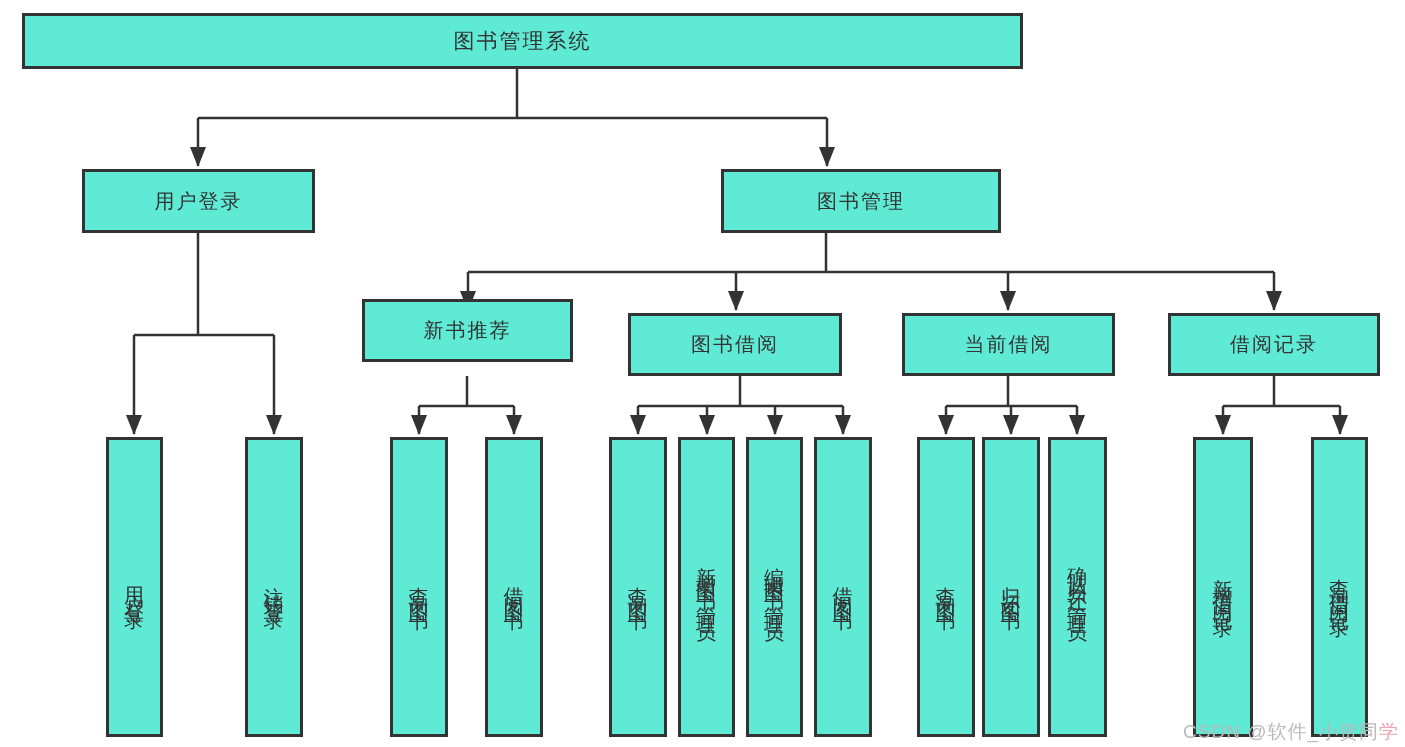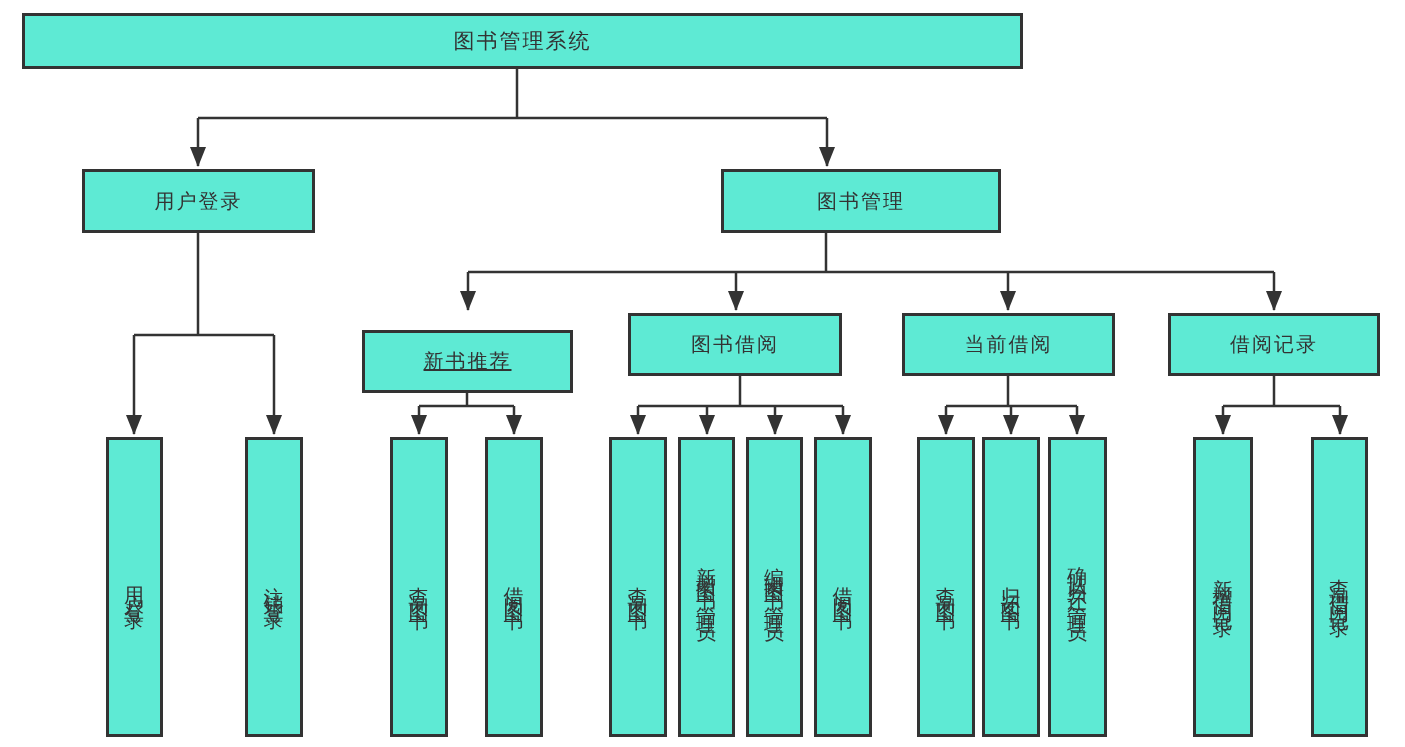--- a/index.html
+++ b/index.html
@@ -16,21 +16,21 @@
     box-sizing:border-box;
     border:3px solid #333333;
     background:#5eead4;
     display:flex;align-items:center;justify-content:center;
     color:#333333;
   }
   .hnode{font-size:20px;letter-spacing:2px;}
   .root{left:22px;top:13px;width:1001px;height:56px;font-size:21px;}
   .b-login{left:82px;top:169px;width:233px;height:64px;}
   .b-mgmt{left:710px;top:169px;width:280px;height:64px;margin-left:11px;}
-  .s-new{left:362px;top:330px;width:211px;height:63px;text-decoration:underline;}
+  .s-new{left:362px;top:299px;width:211px;height:63px;}
   .s-borrow{left:628px;top:313px;width:214px;height:63px;}
   .s-current{left:902px;top:313px;width:213px;height:63px;}
   .s-records{left:1168px;top:313px;width:212px;height:63px;}
   .leaf{top:437px;height:300px;}
   .leaf span{
     writing-mode:vertical-rl;
     text-orientation:mixed;
     font-size:20px;
     letter-spacing:8px;
     color:#333333;
@@ -175,14 +175,17 @@
     <span>确认归还（管理员）</span>
   </div>
 
   <div class="node leaf lf12">
     <span>新增借阅记录</span>
   </div>
   <div class="node leaf lf13">
     <span>查询借阅记录</span>
   </div>
 
+  <div class="watermark">
+    <span class="wm-gray">CSDN @软件_小贺同</span><span class="wm-pink">学</span>
+  </div>
 
 </div>
 
 </body></html>

